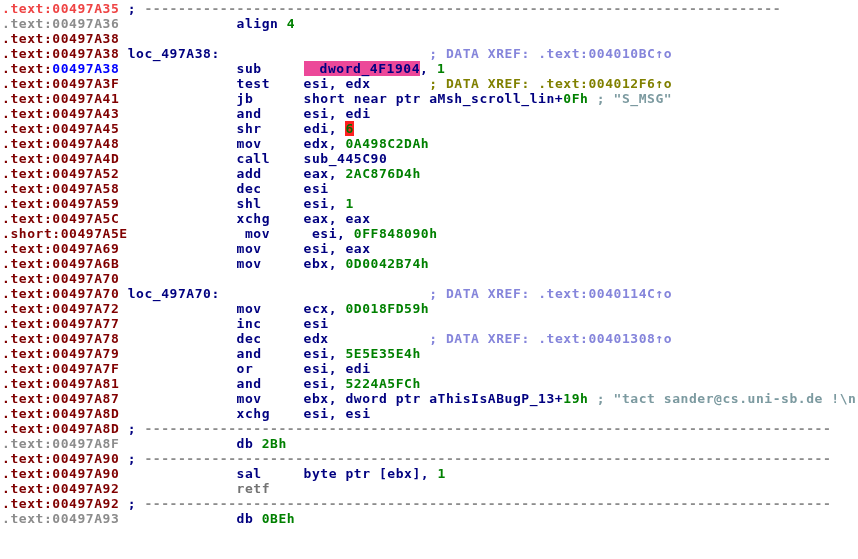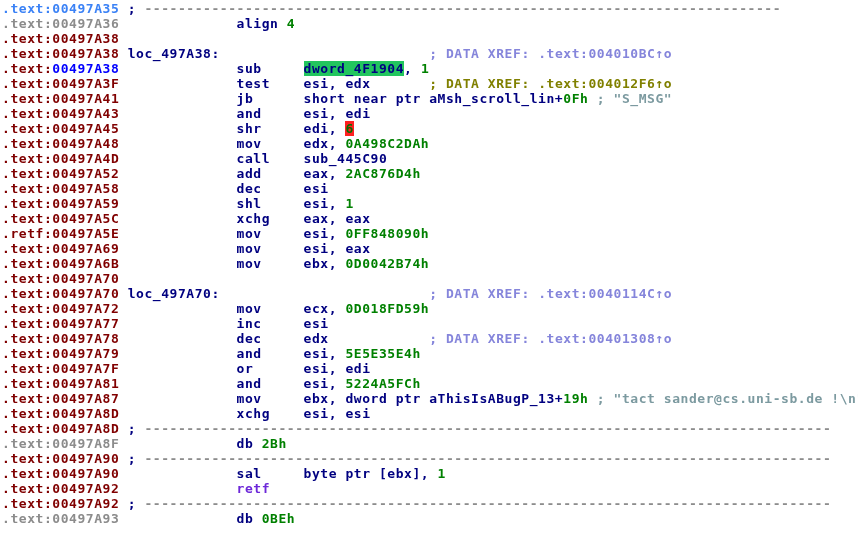--- a/index.html
+++ b/index.html
@@ -22,48 +22,48 @@
     line-height: 15px;
     white-space: pre;
   }
   .line span { display: inline; }
   .tok-hy { padding: 0; }
 </style>
 </head>
 <body>
 
 <div id="disassembly-view">
-    <div class="line"><span style="color: #3b82f6;">.text:00497A35</span><span style="color: rgb(0, 0, 128);"> ; </span><span style="color: rgb(140, 140, 140);">----------------------------------------------------------------------------</span></div>
+    <div class="line"><span style="color: #ef4444;">.text:00497A35</span><span style="color: rgb(0, 0, 128);"> ; </span><span style="color: rgb(140, 140, 140);">----------------------------------------------------------------------------</span></div>
     <div class="line"><span style="color: rgb(140, 140, 140); text-align: right;">.text:00497A36</span><span style="color: rgb(0, 0, 128);">              align </span><span style="color: rgb(0, 128, 0);">4</span></div>
     <div class="line"><span style="color: rgb(128, 0, 0);">.text:00497A38</span></div>
     <div class="line"><span style="color: rgb(128, 0, 0);">.text:00497A38</span><span style="color: rgb(0, 0, 128);"> loc_497A38:</span><span style="color: rgb(0, 0, 128);">                         </span><span style="color: rgb(133, 133, 219);">; DATA XREF: .text:004010BC↑o</span></div>
-    <div class="line"><span style="color: rgb(128, 0, 0);">.text:</span><span style="color: rgb(0, 0, 255);">00497A38</span><span style="color: rgb(0, 0, 128);">              sub     </span><span class="tok-hy" style="background: #22c55e; color: rgb(0, 0, 128);">dword_4F1904</span><span style="color: rgb(0, 0, 128);">, </span><span style="color: rgb(0, 128, 0);">1</span></div>
+    <div class="line"><span style="color: rgb(128, 0, 0);">.text:</span><span style="color: rgb(0, 0, 255);">00497A38</span><span style="color: rgb(0, 0, 128);">              sub     </span><span class="tok-hy" style="background: #ec4899; color: rgb(0, 0, 128); padding-left: 16px;">dword_4F1904</span><span style="color: rgb(0, 0, 128);">, </span><span style="color: rgb(0, 128, 0);">1</span></div>
     <div class="line"><span style="color: rgb(128, 0, 0);">.text:00497A3F</span><span style="color: rgb(0, 0, 128);">              test    esi, edx</span><span style="color: rgb(0, 0, 128);">       </span><span style="color: rgb(128, 128, 0);">; DATA XREF: .text:004012F6↑o</span></div>
     <div class="line"><span style="color: rgb(128, 0, 0);">.text:00497A41</span><span style="color: rgb(0, 0, 128);">              jb      short near ptr aMsh_scroll_lin+</span><span style="color: rgb(0, 128, 0);">0Fh</span><span style="color: rgb(124, 154, 160);"> ; "S_MSG"</span></div>
     <div class="line"><span style="color: rgb(128, 0, 0);">.text:00497A43</span><span style="color: rgb(0, 0, 128);">              and     esi, edi</span></div>
     <div class="line"><span style="color: rgb(128, 0, 0);">.text:00497A45</span><span style="color: rgb(0, 0, 128);">              shr     edi, </span><span style="background: rgb(255, 32, 32); color: rgb(0, 112, 0);">6</span></div>
     <div class="line"><span style="color: rgb(128, 0, 0);">.text:00497A48</span><span style="color: rgb(0, 0, 128);">              mov     edx, </span><span style="color: rgb(0, 128, 0);">0A498C2DAh</span></div>
     <div class="line"><span style="color: rgb(128, 0, 0);">.text:00497A4D</span><span style="color: rgb(0, 0, 128);">              call    sub_445C90</span></div>
     <div class="line"><span style="color: rgb(128, 0, 0);">.text:00497A52</span><span style="color: rgb(0, 0, 128);">              add     eax, </span><span style="color: rgb(0, 128, 0);">2AC876D4h</span></div>
     <div class="line"><span style="color: rgb(128, 0, 0);">.text:00497A58</span><span style="color: rgb(0, 0, 128);">              dec     esi</span></div>
     <div class="line"><span style="color: rgb(128, 0, 0);">.text:00497A59</span><span style="color: rgb(0, 0, 128);">              shl     esi, </span><span style="color: rgb(0, 128, 0);">1</span></div>
     <div class="line"><span style="color: rgb(128, 0, 0);">.text:00497A5C</span><span style="color: rgb(0, 0, 128); text-align: center;">              xchg    eax, eax</span></div>
-    <div class="line"><span style="color: rgb(128, 0, 0);">.retf:00497A5E</span><span style="color: rgb(0, 0, 128);">              mov     esi, </span><span style="color: rgb(0, 128, 0);">0FF848090h</span></div>
+    <div class="line"><span style="color: rgb(128, 0, 0);">.short:00497A5E</span><span style="color: rgb(0, 0, 128);">              mov     esi, </span><span style="color: rgb(0, 128, 0);">0FF848090h</span></div>
     <div class="line"><span style="color: rgb(128, 0, 0);">.text:00497A69</span><span style="color: rgb(0, 0, 128);">              mov     esi, eax</span></div>
     <div class="line"><span style="color: rgb(128, 0, 0);">.text:00497A6B</span><span style="color: rgb(0, 0, 128);">              mov     ebx, </span><span style="color: rgb(0, 128, 0);">0D0042B74h</span></div>
     <div class="line"><span style="color: rgb(128, 0, 0);">.text:00497A70</span></div>
     <div class="line"><span style="color: rgb(128, 0, 0);">.text:00497A70</span><span style="color: rgb(0, 0, 128);"> loc_497A70:</span><span style="color: rgb(0, 0, 128);">                         </span><span style="color: rgb(133, 133, 219);">; DATA XREF: .text:0040114C↑o</span></div>
     <div class="line"><span style="color: rgb(128, 0, 0); text-align: center;">.text:00497A72</span><span style="color: rgb(0, 0, 128);">              mov     ecx, </span><span style="color: rgb(0, 128, 0);">0D018FD59h</span></div>
     <div class="line"><span style="color: rgb(128, 0, 0);">.text:00497A77</span><span style="color: rgb(0, 0, 128);">              inc     esi</span></div>
     <div class="line"><span style="color: rgb(128, 0, 0);">.text:00497A78</span><span style="color: rgb(0, 0, 128);">              dec     edx</span><span style="color: rgb(0, 0, 128);">            </span><span style="color: rgb(133, 133, 219);">; DATA XREF: .text:00401308↑o</span></div>
     <div class="line"><span style="color: rgb(128, 0, 0);">.text:00497A79</span><span style="color: rgb(0, 0, 128);">              and     esi, </span><span style="color: rgb(0, 128, 0);">5E5E35E4h</span></div>
     <div class="line"><span style="color: rgb(128, 0, 0);">.text:00497A7F</span><span style="color: rgb(0, 0, 128);">              or      esi, edi</span></div>
     <div class="line"><span style="color: rgb(128, 0, 0);">.text:00497A81</span><span style="color: rgb(0, 0, 128);">              and     esi, </span><span style="color: rgb(0, 128, 0);">5224A5FCh</span></div>
     <div class="line"><span style="color: rgb(128, 0, 0);">.text:00497A87</span><span style="color: rgb(0, 0, 128);">              mov     ebx, dword ptr aThisIsABugP_13+</span><span style="color: rgb(0, 128, 0);">19h</span><span style="color: rgb(124, 154, 160);"> ; "tact sander@cs.uni-sb.de !\n"</span></div>
     <div class="line"><span style="color: rgb(128, 0, 0);">.text:00497A8D</span><span style="color: rgb(0, 0, 128);">              xchg    esi, esi</span></div>
     <div class="line"><span style="color: rgb(128, 0, 0);">.text:00497A8D</span><span style="color: rgb(0, 0, 128);"> ; </span><span style="color: rgb(140, 140, 140);">----------------------------------------------------------------------------------</span></div>
     <div class="line"><span style="color: rgb(140, 140, 140);">.text:00497A8F</span><span style="color: rgb(0, 0, 128);">              db </span><span style="color: rgb(0, 128, 0);">2Bh</span></div>
     <div class="line"><span style="color: rgb(128, 0, 0);">.text:00497A90</span><span style="color: rgb(0, 0, 128);"> ; </span><span style="color: rgb(140, 140, 140);">----------------------------------------------------------------------------------</span></div>
     <div class="line"><span style="color: rgb(128, 0, 0);">.text:00497A90</span><span style="color: rgb(0, 0, 128);">              sal     byte ptr [ebx], </span><span style="color: rgb(0, 128, 0);">1</span></div>
-    <div class="line"><span style="color: rgb(128, 0, 0);">.text:00497A92</span><span style="color: #6d28d9; margin-top: 24px;">              retf</span></div>
+    <div class="line"><span style="color: rgb(128, 0, 0);">.text:00497A92</span><span style="color: #737373; margin-top: 24px;">              retf</span></div>
     <div class="line"><span style="color: rgb(128, 0, 0);">.text:00497A92</span><span style="color: rgb(0, 0, 128);"> ; </span><span style="color: rgb(140, 140, 140);">----------------------------------------------------------------------------------</span></div>
     <div class="line"><span style="color: rgb(140, 140, 140);">.text:00497A93</span><span style="color: rgb(0, 0, 128);">              db </span><span style="color: rgb(0, 128, 0);">0BEh</span></div>
   </div>
 
 </body></html>

